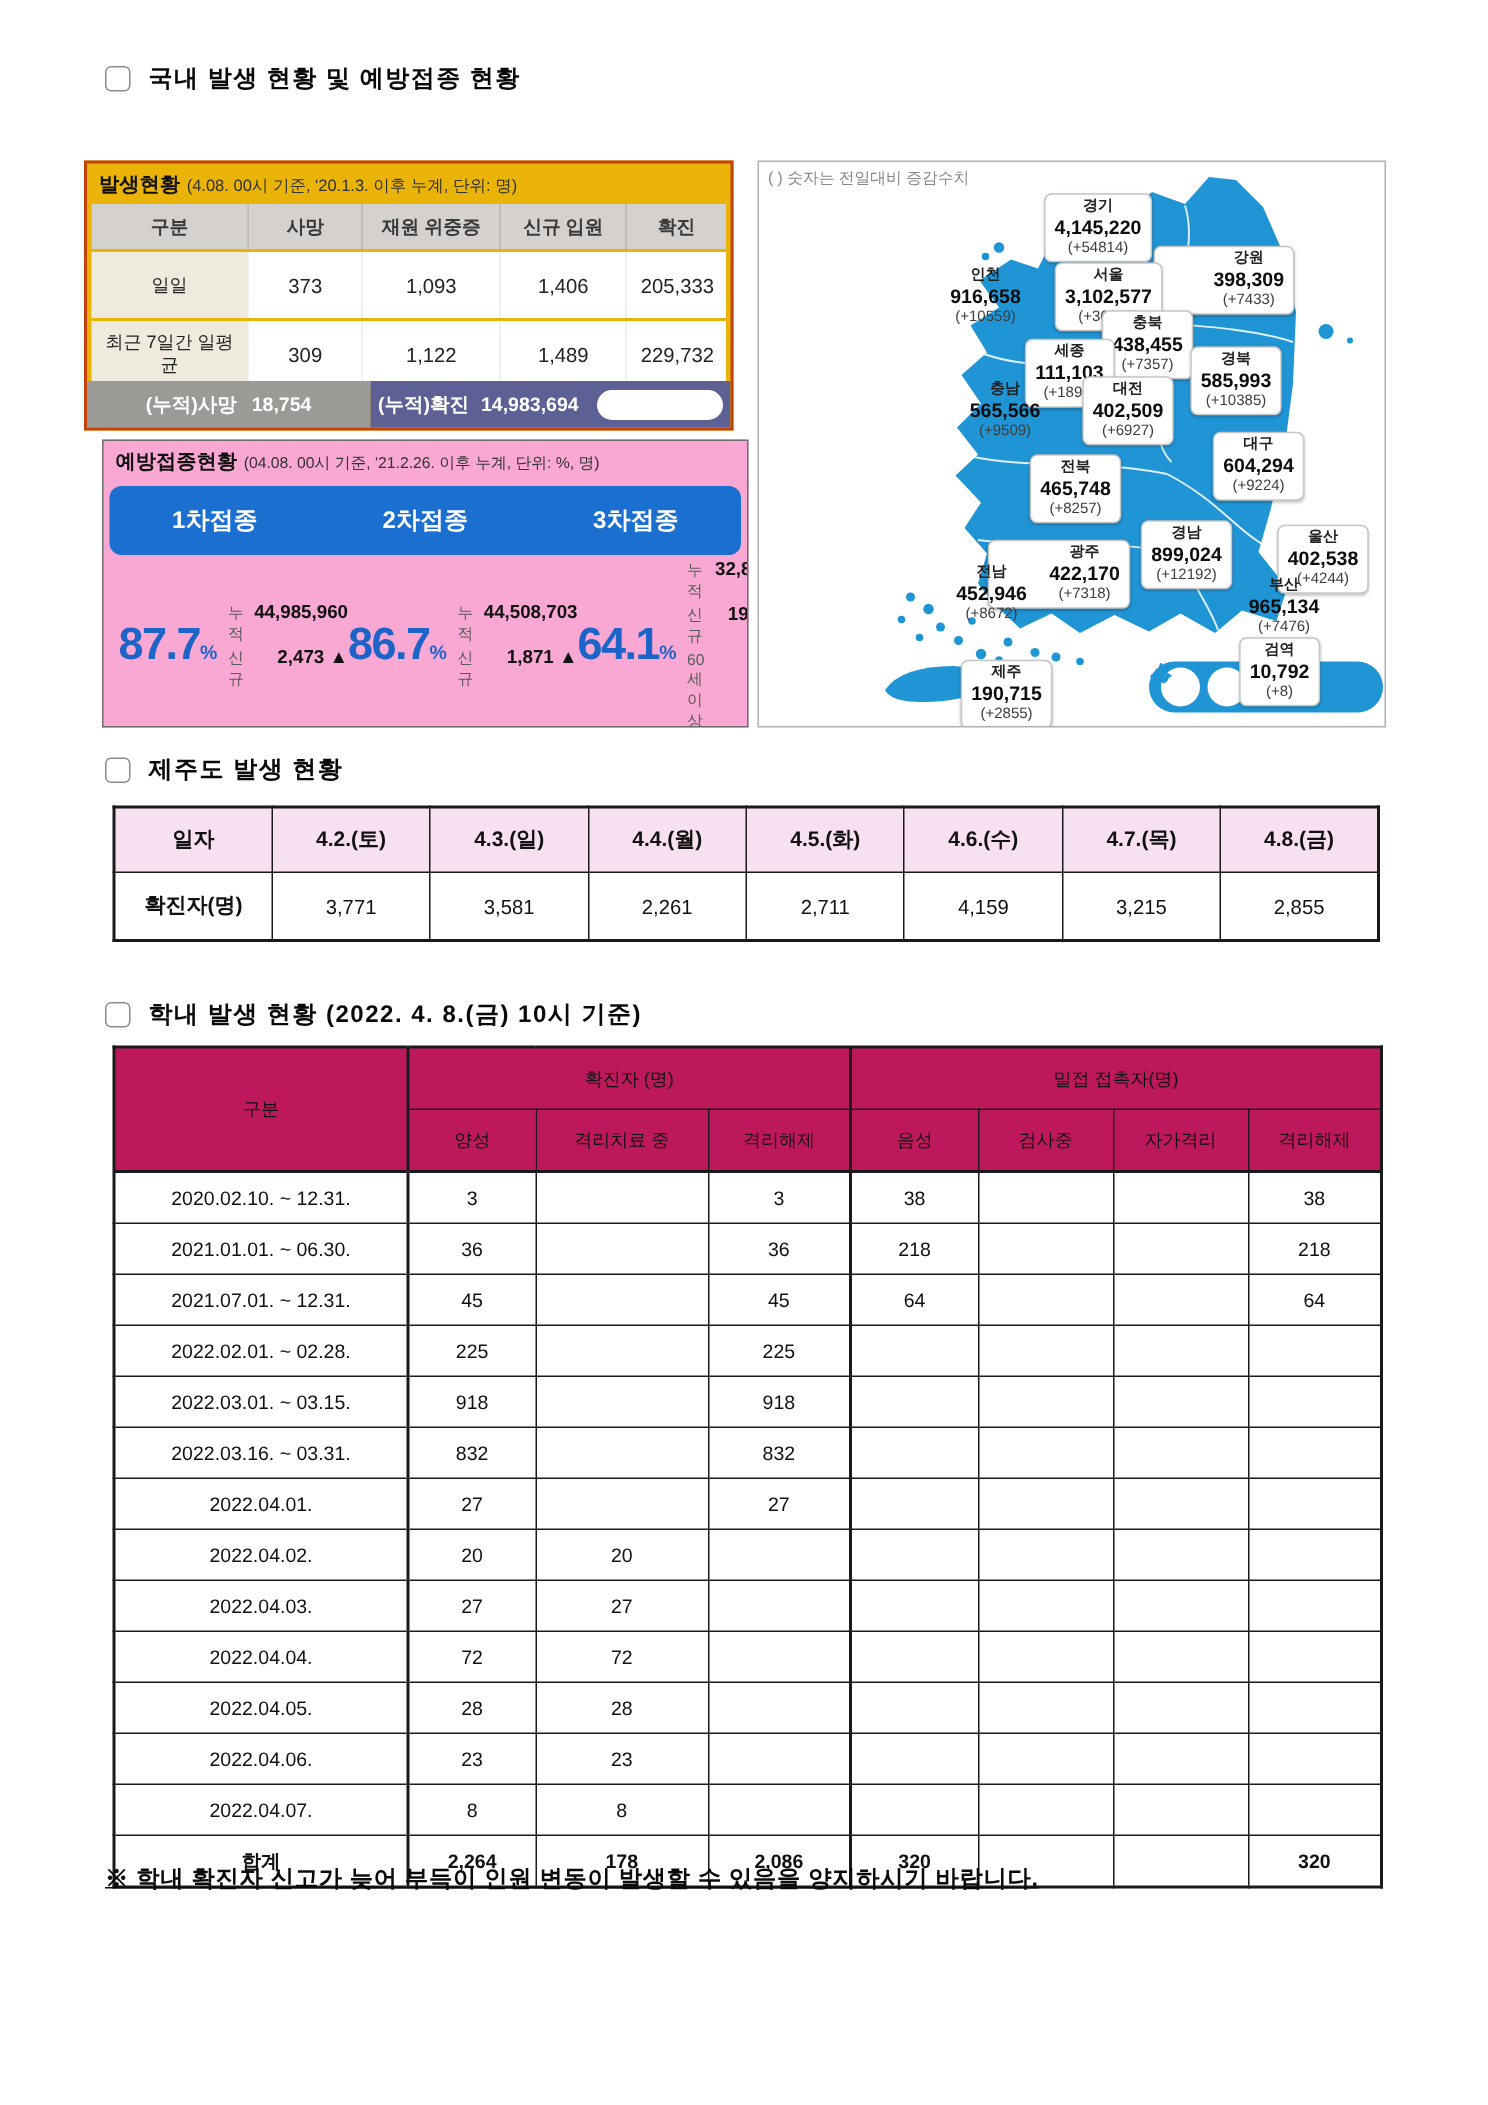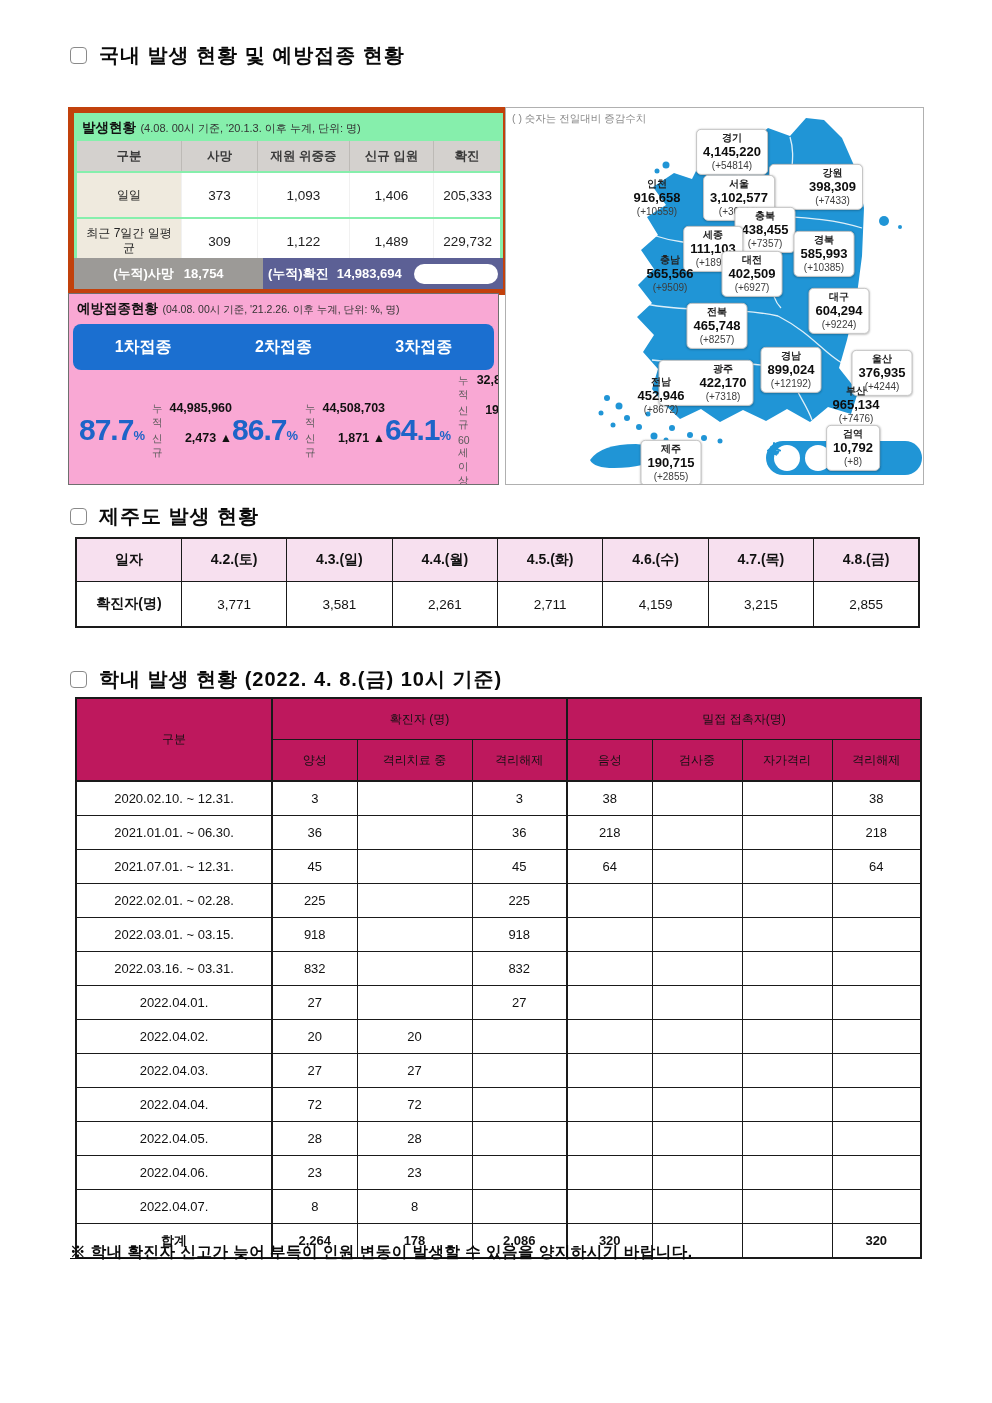--- a/index.html
+++ b/index.html
@@ -1,25 +1,25 @@
 <!DOCTYPE html>
 <html><head>
 <meta charset="utf-8">
 <style>
   html,body { margin:0; padding:0; background:#fff; }
   body { width:992px; height:1403px; position:relative; font-family:"Liberation Sans",sans-serif; color:#111; }
   .abs { position:absolute; }
 
   
   .sec-title { position:absolute; left:70px; display:flex; align-items:center; gap:12px;
-               font-size:20px; font-weight:bold; letter-spacing:1px; color:#0a0a0a; }
+               font-size:16px; font-weight:bold; letter-spacing:1px; color:#0a0a0a; }
   .chk { width:15px; height:15px; border:1.5px solid #8a8a8a; border-radius:4px; background:#fff; flex:0 0 auto; }
 
   
-  .panelA { left:68px; top:107px; width:429px; height:176px; border:6px solid #c2410c; background:#86efac; overflow:hidden; }
+  .panelA { left:56px; top:107px; width:429px; height:176px; border:2px solid #c2410c; background:#eab308; overflow:hidden; }
   .panelA .hd { padding:5px 8px 2px 8px; }
   .panelA .hd b { font-size:13.5px; }
   .panelA .hd span { font-size:11px; color:#333; }
   .tblA { border-collapse:separate; border-spacing:0 2px; width:423px; margin:0 3px; table-layout:fixed; }
   .tblA th { background:#d4d1ce; font-size:12.5px; font-weight:bold; color:#3a3a3a; height:28px; }
   .tblA th + th { border-left:1px solid #bdbab6; }
   .tblA td { height:42px; font-size:13.5px; text-align:center; background:#fff; color:#222; }
   .tblA td.cat { background:#efeade; font-size:12px; line-height:1.25; padding:0 6px; }
   .tblA td + td { border-left:1px solid #f1f1f1; }
   .tblA td.rt { text-align:right; padding-right:8px; }
@@ -288,21 +288,21 @@
       </div>
 
       <div class="map-label boxed" style="left: 285px; top: 262px;">
         <div class="ml-name">경남</div>
         <div class="ml-value">899,024</div>
         <div class="ml-delta">(+12192)</div>
       </div>
 
       <div class="map-label boxed" style="left: 376px; top: 265px;">
         <div class="ml-name">울산</div>
-        <div class="ml-value">376,935</div>
+        <div class="ml-value">402,538</div>
         <div class="ml-delta">(+4244)</div>
       </div>
 
       <div class="map-label boxed" style="left: 200px; top: 275px; padding-left: 40px;">
         <div class="ml-name">광주</div>
         <div class="ml-value">422,170</div>
         <div class="ml-delta">(+7318)</div>
       </div>
 
       <div class="map-label" style="left: 155px; top: 288px;">

